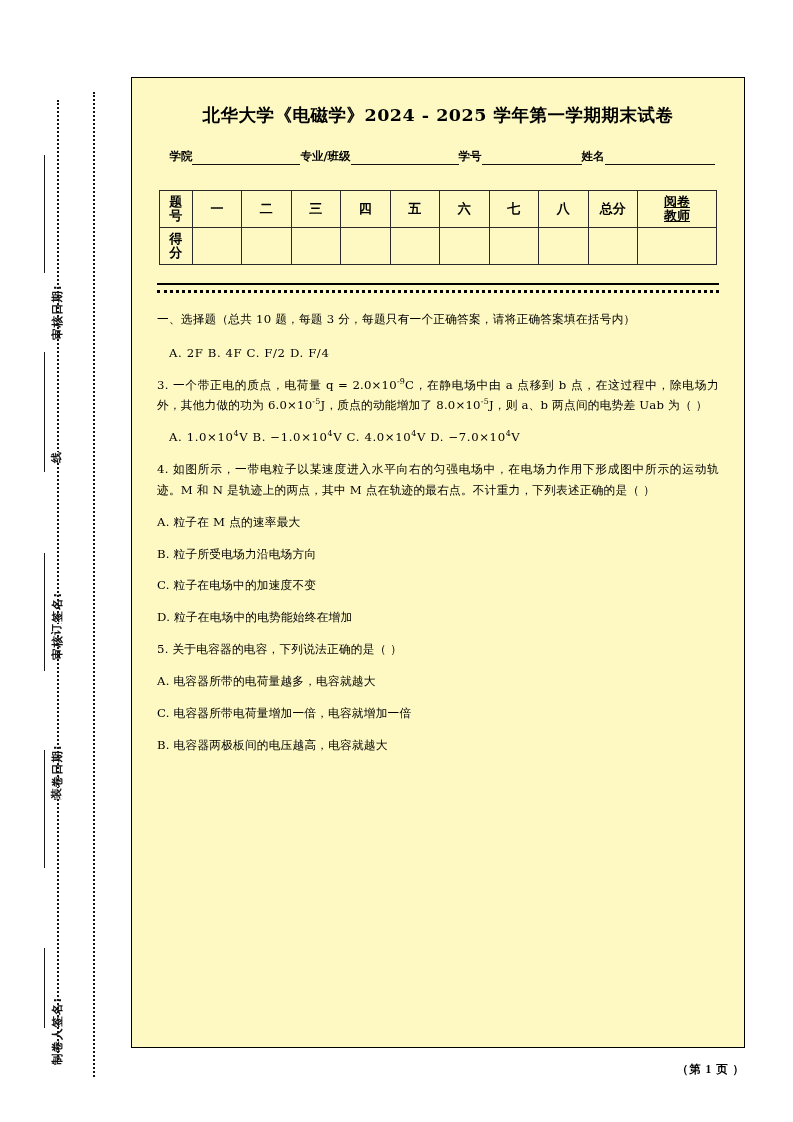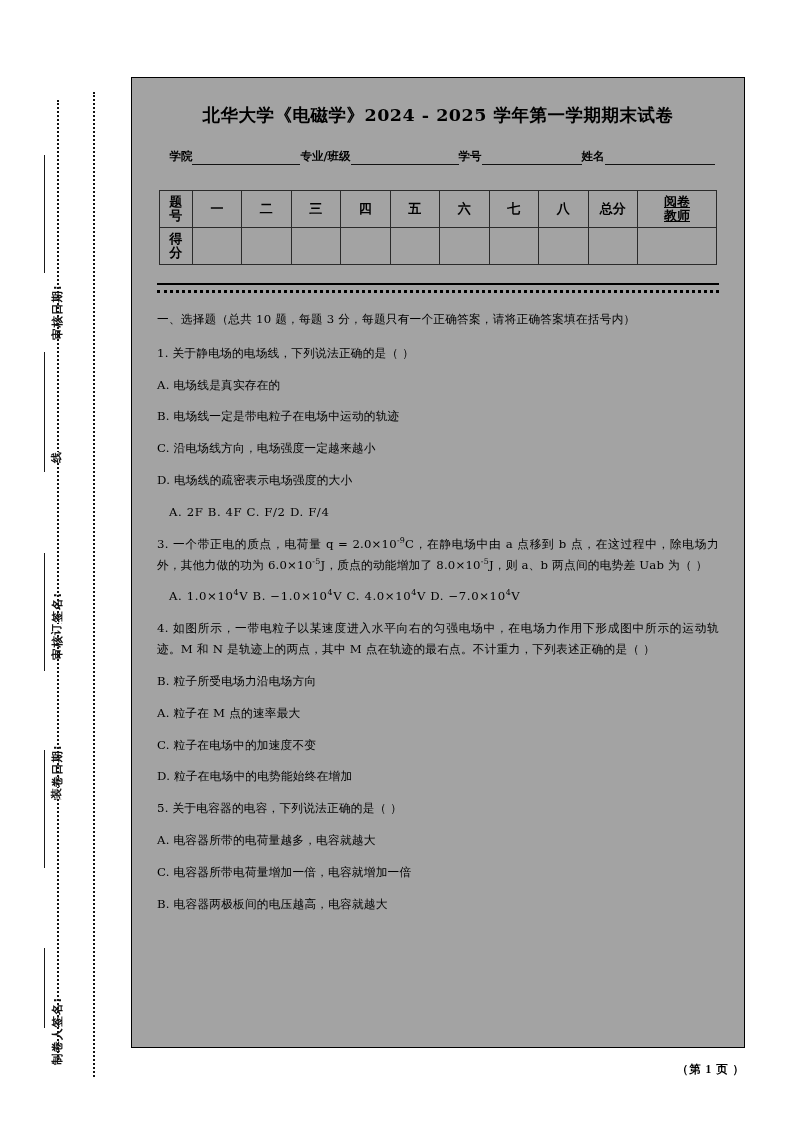--- a/index.html
+++ b/index.html
@@ -65,21 +65,21 @@
 
   
   #content-box {
     position: absolute;
     left: 131px;
     top: 77px;
     width: 614px;
     height: 971px;
     border: 1.6px solid #000;
     box-sizing: border-box;
-    background: #a3a3a3;
+    background: #fef9c3;
   }
 
   #inner {
     padding: 16px 17px 0 17px;
   }
 
   
   #paper-title {
     text-align: center;
     font-family: "DejaVu Serif", "Liberation Serif", serif;
@@ -274,41 +274,34 @@
       </tbody>
     </table>
 
     <div id="thick-rule"></div>
     <div id="dot-rule"></div>
 
     <div id="questions">
 
       <p class="section-head">一、选择题（总共 10 题，每题 3 分，每题只有一个正确答案，请将正确答案填在括号内）</p>
 
-      <div class="q-block">
-        <p class="q-stem">1. 关于静电场的电场线，下列说法正确的是（  ）</p>
-        <p class="q-opt">A. 电场线是真实存在的</p>
-        <p class="q-opt">B. 电场线一定是带电粒子在电场中运动的轨迹</p>
-        <p class="q-opt">C. 沿电场线方向，电场强度一定越来越小</p>
-        <p class="q-opt">D. 电场线的疏密表示电场强度的大小</p>
-      </div>
 
       <div class="q-block">
         <p class="q-opt inline-opts">A. 2F   B. 4F   C. F/2   D. F/4</p>
       </div>
 
       <div class="q-block">
         <p class="q-stem">3. 一个带正电的质点，电荷量 q = 2.0×10<sup>-9</sup>C，在静电场中由 a 点移到 b 点，在这过程中，除电场力外，其他力做的功为 6.0×10<sup>-5</sup>J，质点的动能增加了 8.0×10<sup>-5</sup>J，则 a、b 两点间的电势差 Uab 为（  ）</p>
         <p class="q-opt inline-opts">A. 1.0×10<sup>4</sup>V   B. −1.0×10<sup>4</sup>V   C. 4.0×10<sup>4</sup>V   D. −7.0×10<sup>4</sup>V</p>
       </div>
 
       <div class="q-block">
         <p class="q-stem">4. 如图所示，一带电粒子以某速度进入水平向右的匀强电场中，在电场力作用下形成图中所示的运动轨迹。M 和 N 是轨迹上的两点，其中 M 点在轨迹的最右点。不计重力，下列表述正确的是（  ）</p>
+        <p class="q-opt">A. 粒子在 M 点的速率最大</p>
         <p class="q-opt">B. 粒子所受电场力沿电场方向</p>
-        <p class="q-opt">A. 粒子在 M 点的速率最大</p>
         <p class="q-opt">C. 粒子在电场中的加速度不变</p>
         <p class="q-opt">D. 粒子在电场中的电势能始终在增加</p>
       </div>
 
       <div class="q-block">
         <p class="q-stem">5. 关于电容器的电容，下列说法正确的是（  ）</p>
         <p class="q-opt">A. 电容器所带的电荷量越多，电容就越大</p>
         <p class="q-opt">C. 电容器所带电荷量增加一倍，电容就增加一倍</p>
         <p class="q-opt">B. 电容器两极板间的电压越高，电容就越大</p>
       </div>

